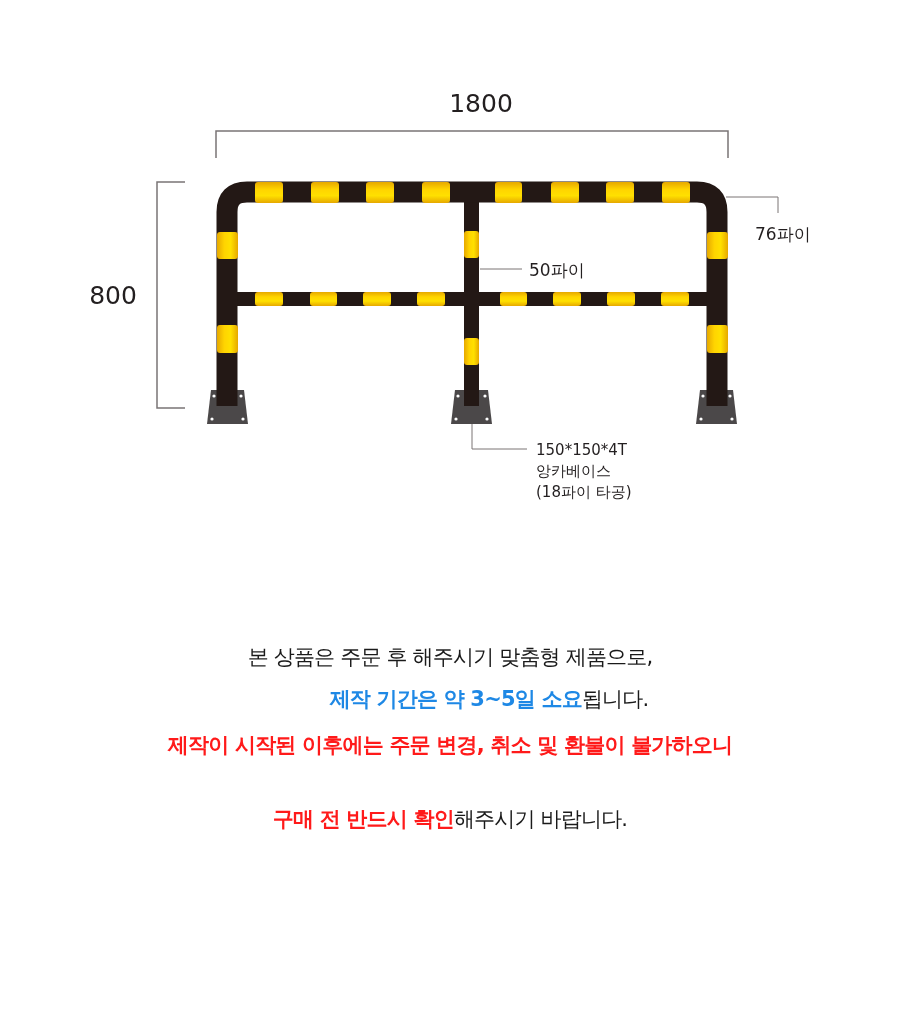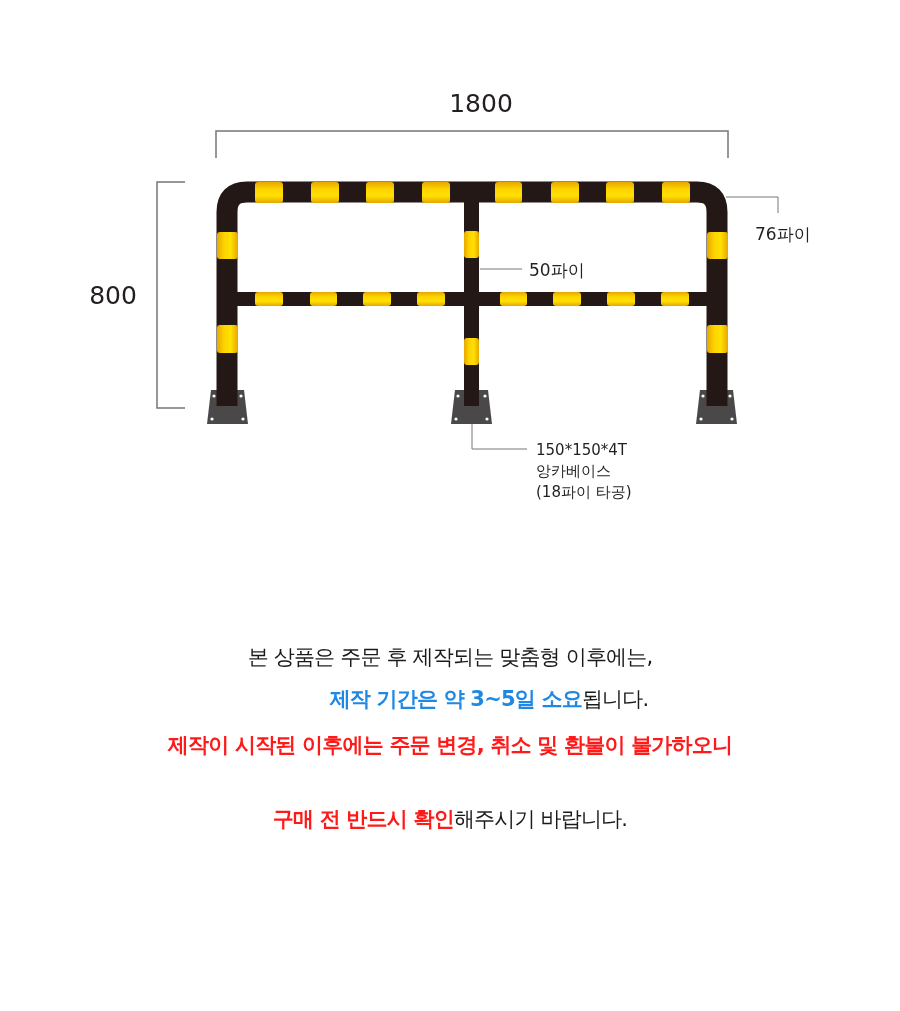--- a/index.html
+++ b/index.html
@@ -115,21 +115,21 @@
   </g>
   <g>
     <polyline points="472,424 472,449 527,449" fill="none" stroke="#7a7475" stroke-width="1"></polyline>
     <text class="dim-text" x="536" y="455" font-size="15">150*150*4T</text>
     <text class="dim-text" x="536" y="476" font-size="15">앙카베이스</text>
     <text class="dim-text" x="536" y="497" font-size="15">(18파이 타공)</text>
   </g>
 </svg>
 
 <div class="notice l1">
-  <span>본 상품은 주문 후 제작되는 맞춤형 이후에는,</span>
+  <span>본 상품은 주문 후 해주시기 맞춤형 제품으로,</span>
 </div>
 <div class="notice l2">
   <span class="bold" style="color:#1e88e5;">제작 기간은 약 3~5일 소요</span><span>됩니다.</span>
 </div>
 <div class="notice l3">
   <span class="bold" style="color:#ff1a1a;">제작이 시작된 이후에는 주문 변경, 취소 및 환불이 불가하오니</span>
 </div>
 <div class="notice l4">
   <span class="bold" style="color:#ff1a1a;">구매 전 반드시 확인</span><span>해주시기 바랍니다.</span>
 </div>

